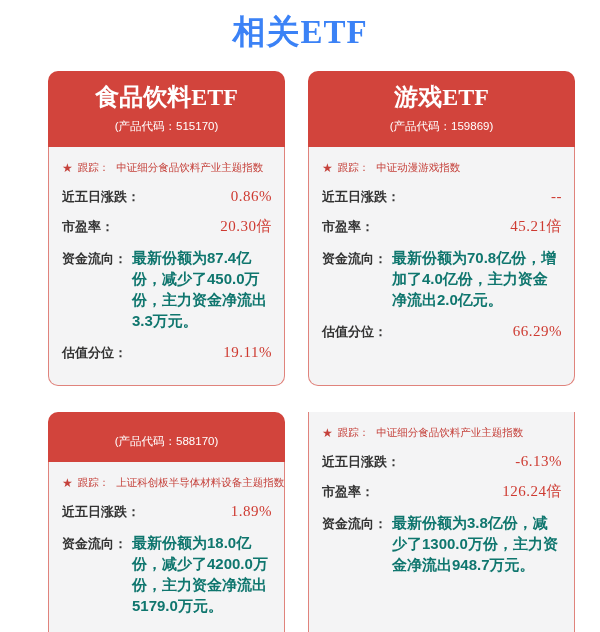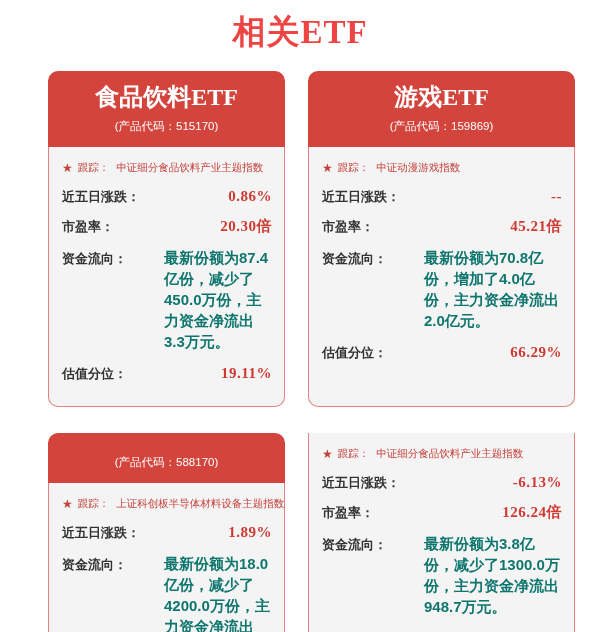--- a/index.html
+++ b/index.html
@@ -6,21 +6,21 @@
     margin: 0;
     padding: 0;
     background: #ffffff;
     width: 600px;
     height: 632px;
     overflow: hidden;
     font-family: "Liberation Sans", sans-serif;
   }
   .page-title {
     text-align: center;
-    color: #ef4444;
+    color: #3b82f6;
     font-size: 33px;
     font-weight: bold;
     font-family: "Liberation Serif", serif;
     margin: 10px 0 0 0;
     letter-spacing: 1px;
   }
   .cards-grid {
     display: grid;
     grid-template-columns: 237px 267px;
     column-gap: 23px;
@@ -80,34 +80,34 @@
     font-size: 13px;
     justify-content: space-between;
   }
   .stat-label {
     color: #333333;
     font-weight: bold;
     flex-shrink: 0;
   }
   .stat-value {
     color: #ce3a31;
-    font-weight: bold;
+    font-weight: normal;
     font-size: 15px;
     font-family: "Liberation Serif", serif;
     margin-left: 7px;
     letter-spacing: 0.5px;
   }
   .flow-value {
     color: #0f766e;
     font-weight: bold;
     font-size: 15px;
     line-height: 1.4;
     margin-left: 5px;
   }
-  .flow-row { margin-bottom: 13px; gap: 32px; }
+  .flow-row { margin-bottom: 13px; }
 </style>
 </head>
 <body>
 
 <h1 class="page-title">相关ETF</h1>
 
 <div class="cards-grid">
 
   <div class="card">
     <div class="card-header">

